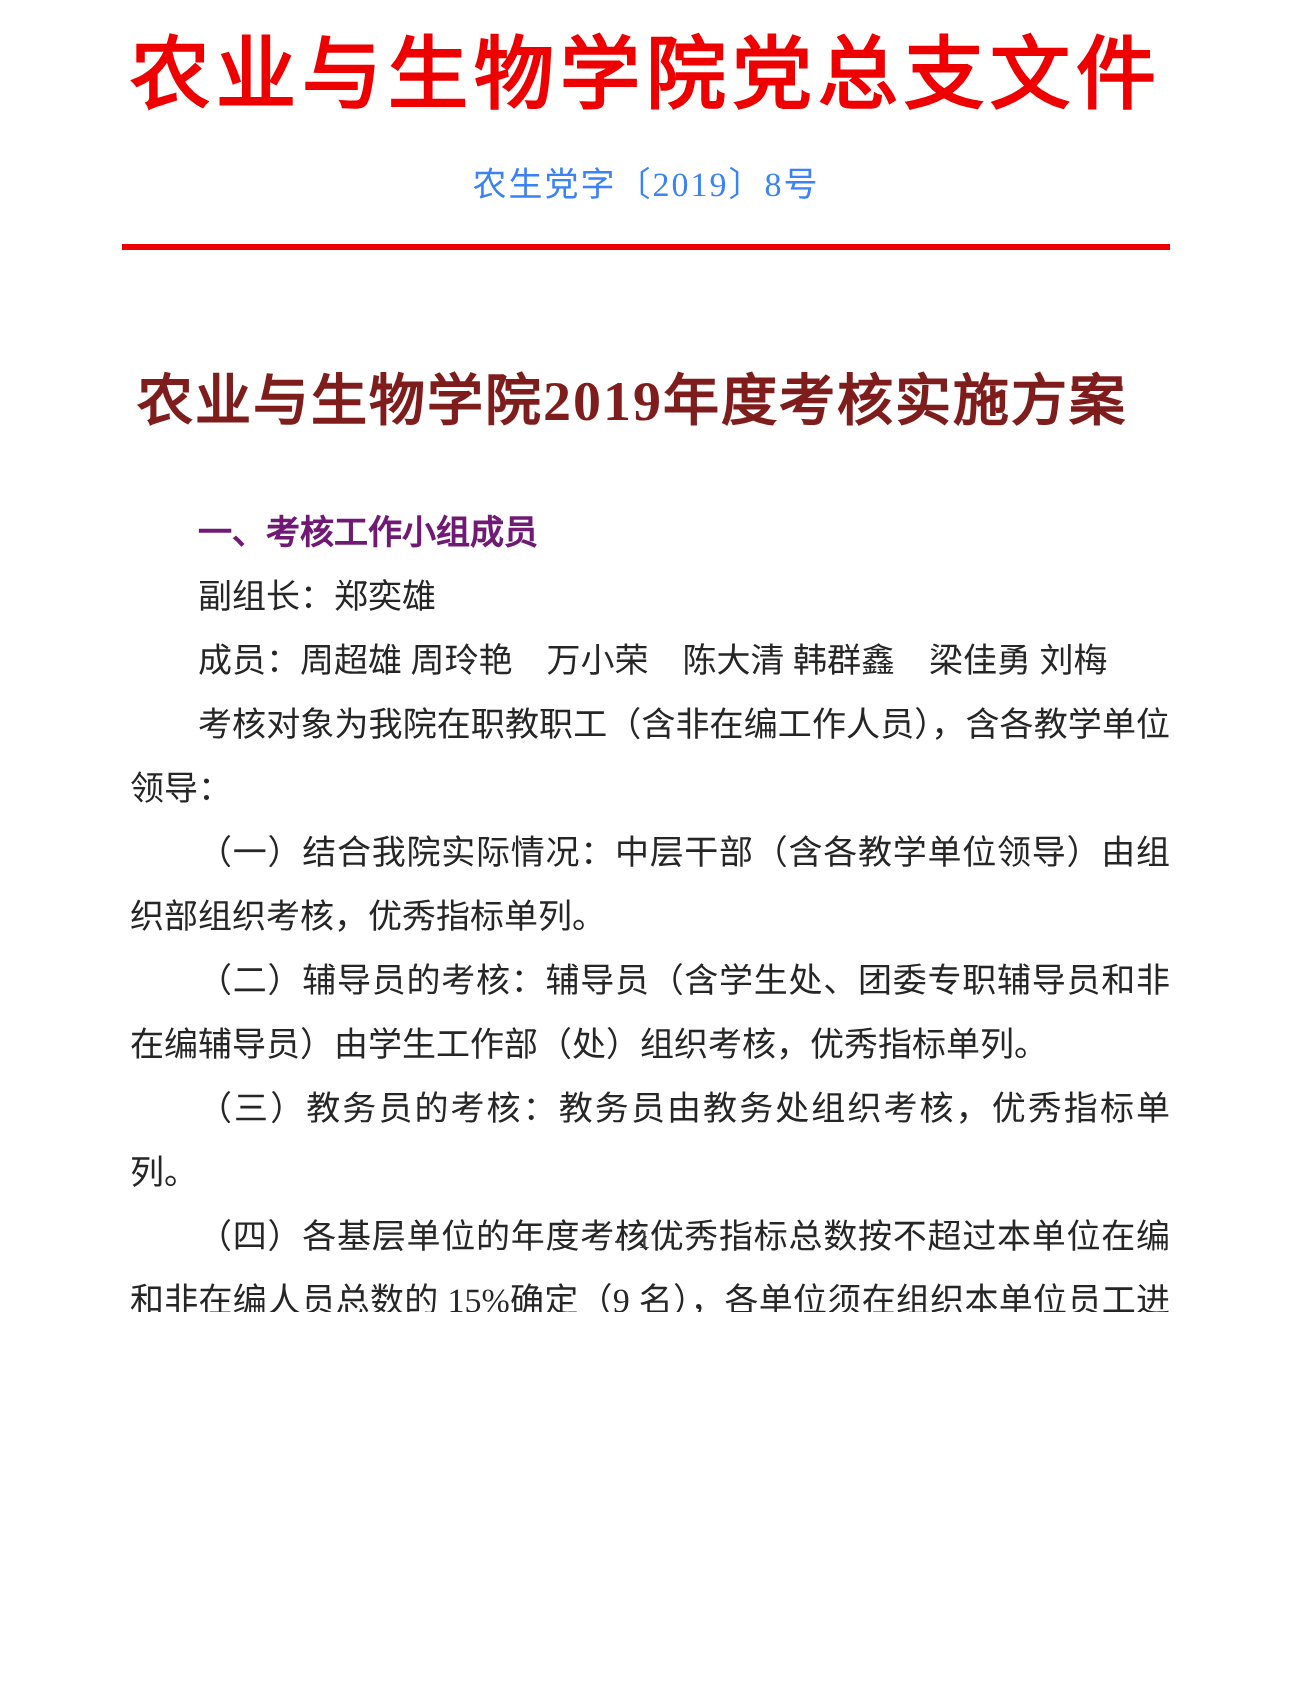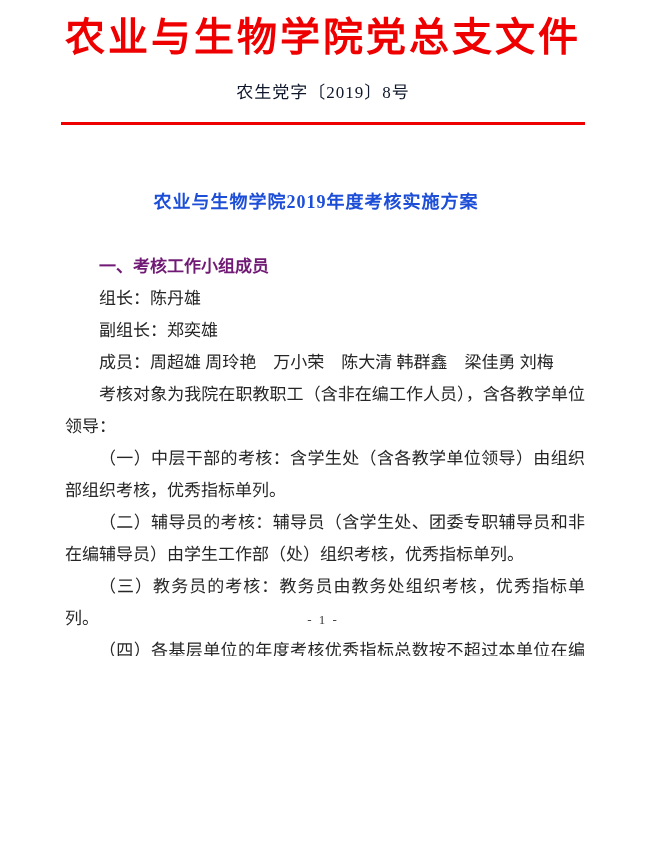--- a/index.html
+++ b/index.html
@@ -31,36 +31,36 @@
     line-height: 56px;
     letter-spacing: 3px;
     white-space: nowrap;
   }
   .doc-number {
     margin-top: 16px;
     text-align: center;
     font-size: 17px;
     line-height: 22px;
     letter-spacing: 1px;
-    color: #0f172a;
+    color: #3b82f6;
   }
   .red-divider {
     width: 524px;
     height: 3px;
     margin: 18px auto 0 auto;
     background: var(--header-red);
   }
   .doc-title {
     margin: 62px 14px 0 0;
     text-align: center;
-    font-size: 18px;
+    font-size: 28px;
     line-height: 30px;
     font-weight: bold;
     letter-spacing: 1px;
-    color: #1d4ed8;
+    color: #7f1d1d;
   }
   .content {
     width: 520px;
     margin: 34px 61px 0 65px;
     font-size: 17px;
     line-height: 32px;
     text-align: justify;
     color: #262626;
   }
   .content p {
@@ -100,30 +100,29 @@
 
   <div class="red-divider"></div>
 
   <h1 class="doc-title">农业与生物学院2019年度考核实施方案</h1>
 
   <div class="content">
 
 
     <p class="section-heading">一、考核工作小组成员</p>
 
-    <p class="roster-line">组长：陈丹雄</p>
 
     <p class="roster-line">副组长：郑奕雄</p>
 
     <p class="roster-line">成员：周超雄 周玲艳　万小荣　陈大清 韩群鑫　梁佳勇 刘梅</p>
 
 
     <p>考核对象为我院在职教职工（含非在编工作人员），含各教学单位领导：</p>
 
-    <p>（一）中层干部的考核：含学生处（含各教学单位领导）由组织部组织考核，优秀指标单列。</p>
+    <p>（一）结合我院实际情况：中层干部（含各教学单位领导）由组织部组织考核，优秀指标单列。</p>
 
     <p>（二）辅导员的考核：辅导员（含学生处、团委专职辅导员和非在编辅导员）由学生工作部（处）组织考核，优秀指标单列。</p>
 
     <p>（三）教务员的考核：教务员由教务处组织考核，优秀指标单列。</p>
 
     <p>（四）各基层单位的年度考核优秀指标总数按不超过本单位在编和非在编人员总数的 15%确定（9 名），各单位须在组织本单位员工进行年</p>
 
   </div>
 
   <div class="page-number">- 1 -</div>

